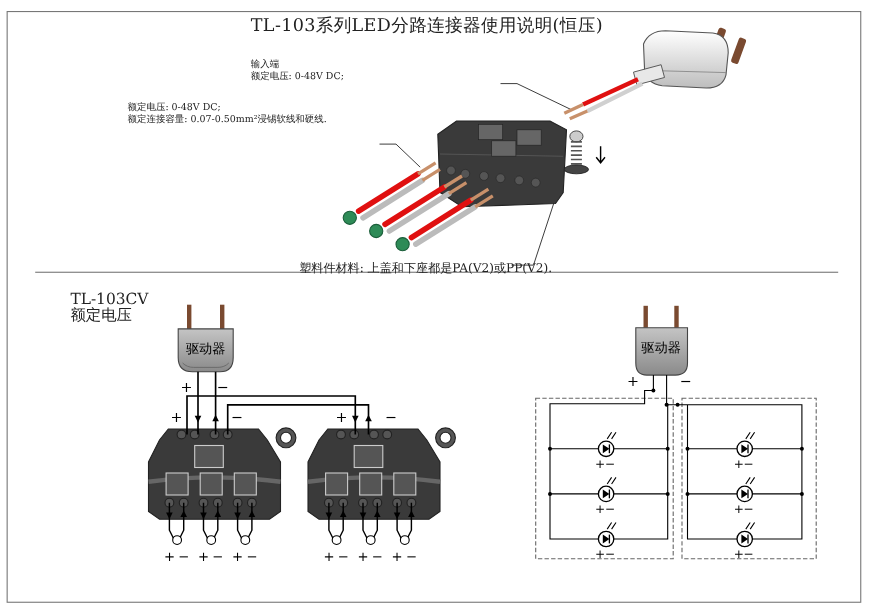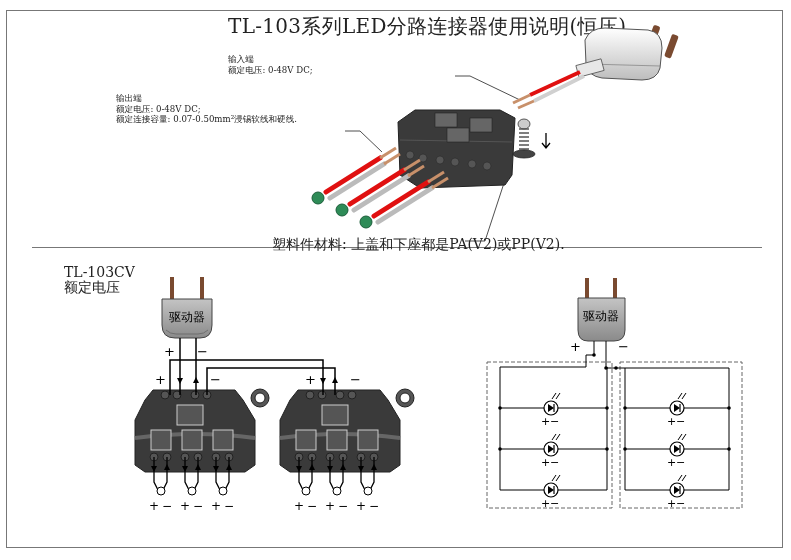--- a/index.html
+++ b/index.html
@@ -2,45 +2,44 @@
 <html><head>
 <meta charset="utf-8">
 <style>
   html, body { margin: 0; padding: 0; background: #ffffff; }
   body { width: 791px; height: 560px; position: relative; overflow: hidden;
          font-family: "DejaVu Serif", "Liberation Serif", serif; color: #222; }
   .frame { position: absolute; left: 6px; top: 10px; width: 777px; height: 538px;
            border: 1.5px solid #777; box-sizing: border-box; }
   .divider { position: absolute; left: 32px; top: 247px; width: 730px; height: 0;
              border-top: 1.5px solid #777; }
-  .title { position: absolute; left: 228px; top: 13px; font-size: 20px; letter-spacing: 0.3px; white-space: nowrap; }
+  .title { position: absolute; left: 228px; top: 13px; font-size: 16px; letter-spacing: 0.3px; white-space: nowrap; }
   .spec { position: absolute; font-size: 8.6px; line-height: 10.6px; white-space: nowrap; }
   .spec div { white-space: nowrap; }
   .spec-in { left: 228px; top: 38px; margin-top: 16px; }
   .spec-out { left: 116px; top: 93px; }
-  .material { position: absolute; left: 272px; top: 236px; font-size: 14px; white-space: nowrap; text-align: center; }
+  .material { position: absolute; left: 272px; top: 236px; font-size: 11px; white-space: nowrap; text-align: center; }
   .section-title { position: absolute; left: 64px; top: 265px; font-size: 14px; line-height: 15px; white-space: nowrap; }
   svg.art { position: absolute; left: 0; top: 0; }
   .plug-label { font-size: 12px; }
 </style>
 </head>
 <body>
 
 <div class="frame"></div>
 <div class="divider"></div>
 
 <div class="title">TL-103系列LED分路连接器使用说明(恒压)</div>
 
 <div class="spec spec-in">
   <div>输入端</div>
   <div>额定电压: 0-48V DC;</div>
 </div>
 
 <div class="spec spec-out">
-  <div>输出端</div>
   <div>额定电压: 0-48V DC;</div>
   <div>额定连接容量: 0.07-0.50mm²浸锡软线和硬线.</div>
 </div>
 
 <div class="material">塑料件材料: 上盖和下座都是PA(V2)或PP(V2).</div>
 
 <div class="section-title">
   <div>TL-103CV</div>
   <div>额定电压</div>
 </div>

